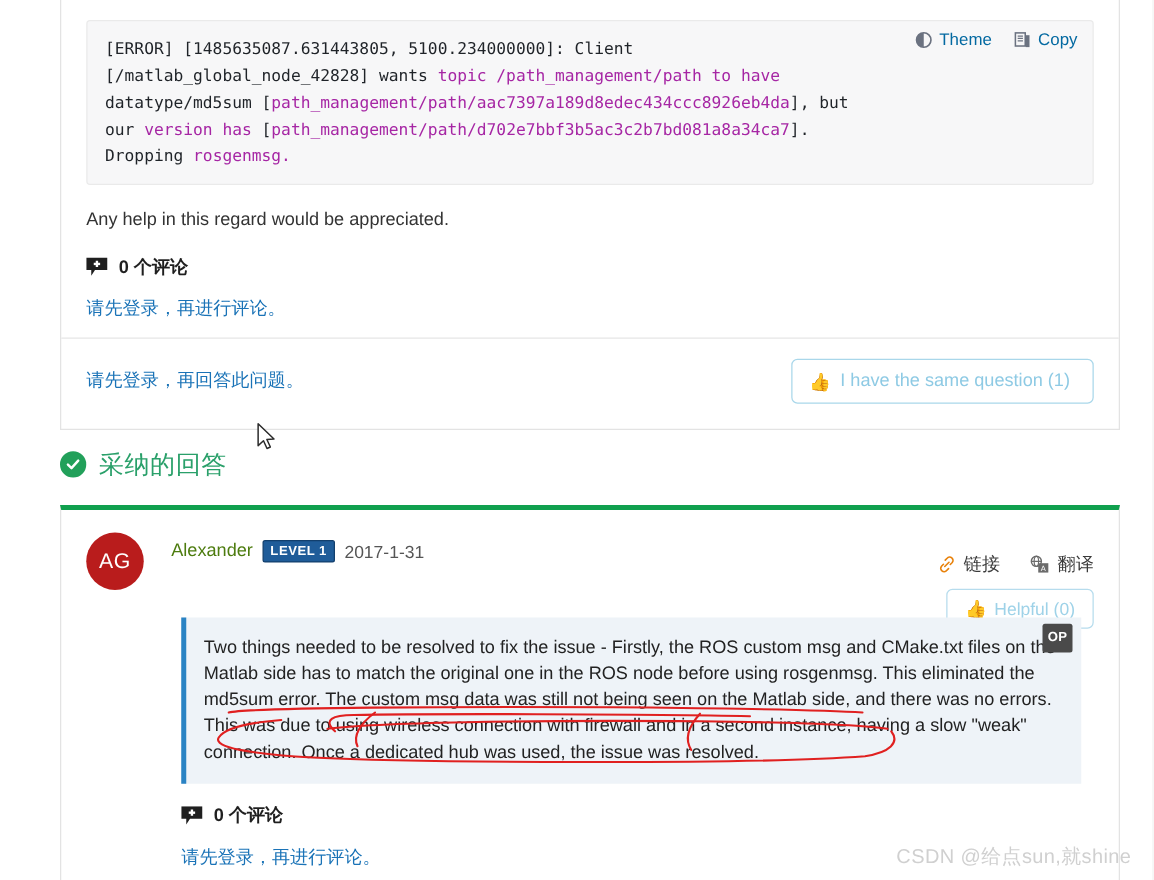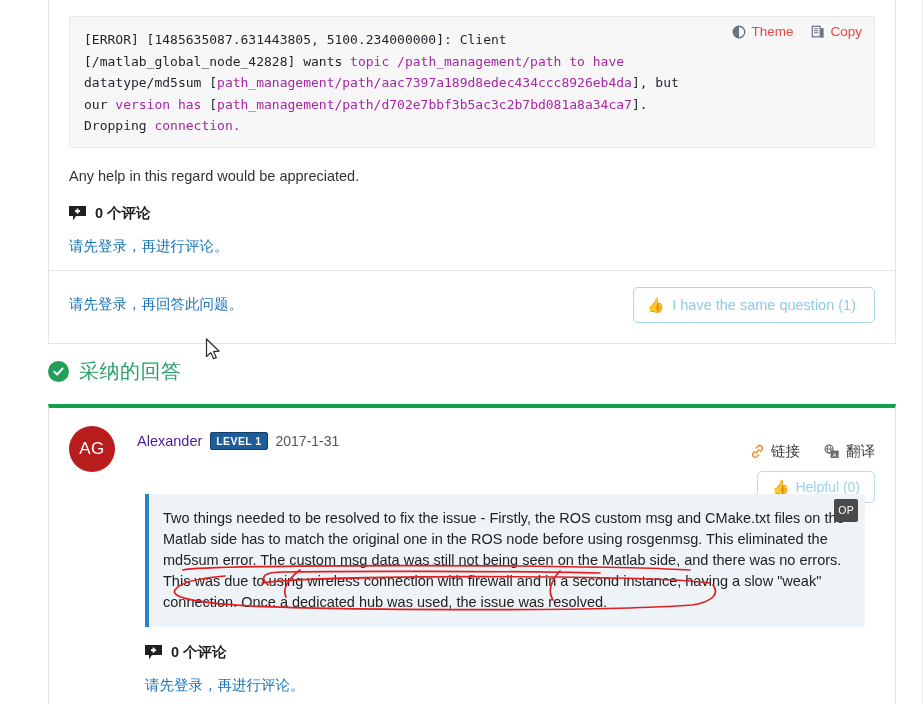--- a/index.html
+++ b/index.html
@@ -32,21 +32,21 @@
     padding: 12px 14px 10px 14px;
     margin-top: 8px;
   }
   .code-toolbar {
     position: absolute;
     top: 7px; right: 12px;
     display: flex;
     align-items: center;
     gap: 18px;
     font-size: 13.5px;
-    color: #ef4444;
+    color: #0369a1;
   }
   .tool-btn { display: flex; align-items: center; gap: 5px; cursor: pointer; }
   .tool-btn svg { display:block; }
   pre.code {
     margin: 0;
     font-family: "DejaVu Sans Mono", "Liberation Mono", monospace;
     font-size: 13px;
     line-height: 21.5px;
     color: #1f2328;
     white-space: pre-wrap;
@@ -143,21 +143,21 @@
     width: 46px; height: 46px;
     border-radius: 50%;
     background: #b91c1c;
     color: #fff;
     display: flex; align-items: center; justify-content: center;
     font-size: 17px;
     letter-spacing: .5px;
     flex: 0 0 auto;
   }
   .meta { margin-left: 22px; padding-top: 6px; display: flex; align-items: center; gap: 8px; }
-  .author { color: #4c1d95; font-size: 14.5px; cursor: pointer; }
+  .author { color: #4d7c0f; font-size: 14.5px; cursor: pointer; }
   .level-badge {
     background: #1f5c99;
     color: #fff;
     font-size: 10.5px;
     font-weight: bold;
     letter-spacing: .4px;
     padding: 2px 5px 1px 5px;
     border-radius: 2px;
     border: 1px solid #123f6d;
     line-height: 1.2;
@@ -197,21 +197,21 @@
     font-size: 14.5px;
     line-height: 21px;
     color: #222;
   }
   .op-badge {
     position: absolute;
     top: 5px; right: 7px;
     background: #4a4a4a;
     color: #fff;
     font-size: 10.5px;
-    font-weight: normal;
+    font-weight: bold;
     padding: 1px 4px;
     border-radius: 2px;
     letter-spacing: .3px;
   }
 
   .acard-foot { margin-left: 76px; margin-top: 16px; }
 
   
   .annot { position: absolute; left: 0; top: 0; pointer-events: none; }
 
@@ -258,21 +258,21 @@
               <line x1="3.6" y1="8.8" x2="8.4" y2="8.8" stroke="#6b7280" stroke-width="1.1"></line>
               <rect x="11" y="3.6" width="3.4" height="10.9" fill="#6b7280"></rect>
             </svg>
             <span>Copy</span>
           </div>
         </div>
         <pre class="code" id="code-content"><span class="">[ERROR] [1485635087.631443805, 5100.234000000]: Client</span>
 <span class="">[/matlab_global_node_42828] wants </span><span class="kw">topic /path_management/path to have</span>
 <span class="">datatype/md5sum [</span><span class="kw">path_management/path/aac7397a189d8edec434ccc8926eb4da</span><span class="">], but</span>
 <span class="">our </span><span class="kw">version has </span><span class="">[</span><span class="kw">path_management/path/d702e7bbf3b5ac3c2b7bd081a8a34ca7</span><span class="">].</span>
-<span class="">Dropping </span><span class="kw">connection.</span></pre>
+<span class="">Dropping </span><span class="kw">rosgenmsg.</span></pre>
       </div>
 
       <p class="para">Any help in this regard would be appreciated.</p>
 
       <div class="comment-row">
         <svg class="bubble-icon" width="17" height="15" viewBox="0 0 17 15">
           <path d="M0 0 H17 V10 H7 L4 14.5 L4 10 H0 Z" fill="#1f1f1f"></path>
           <rect x="7.6" y="2.6" width="1.9" height="5" fill="#fff"></rect>
           <rect x="6" y="4.2" width="5.1" height="1.9" fill="#fff"></rect>
         </svg>
@@ -366,14 +366,15 @@
       <path d="M713,585 C720,594 712,602 692,605 C600,612 330,610 250,606 C200,603 170,598 175,590 C180,582 200,578 225,576"></path>
       <path d="M300,570 C288,579 282,589 286,597"></path>
       <path d="M560,571 C550,582 548,592 553,600"></path>
     </g>
   </svg>
 
   <svg class="cursor" width="18" height="24" viewBox="0 0 18 24">
     <path d="M1.5 1 L1.5 18.5 L5.8 14.6 L8.6 20.8 L11.3 19.6 L8.5 13.6 L14.2 13.2 Z" fill="#ffffff" stroke="#2b2b2b" stroke-width="1.2" stroke-linejoin="round"></path>
   </svg>
 
+  <div class="watermark">CSDN @给点sun,就shine</div>
   <div class="wm-right-edge"></div>
 </div>
 
 </body></html>

